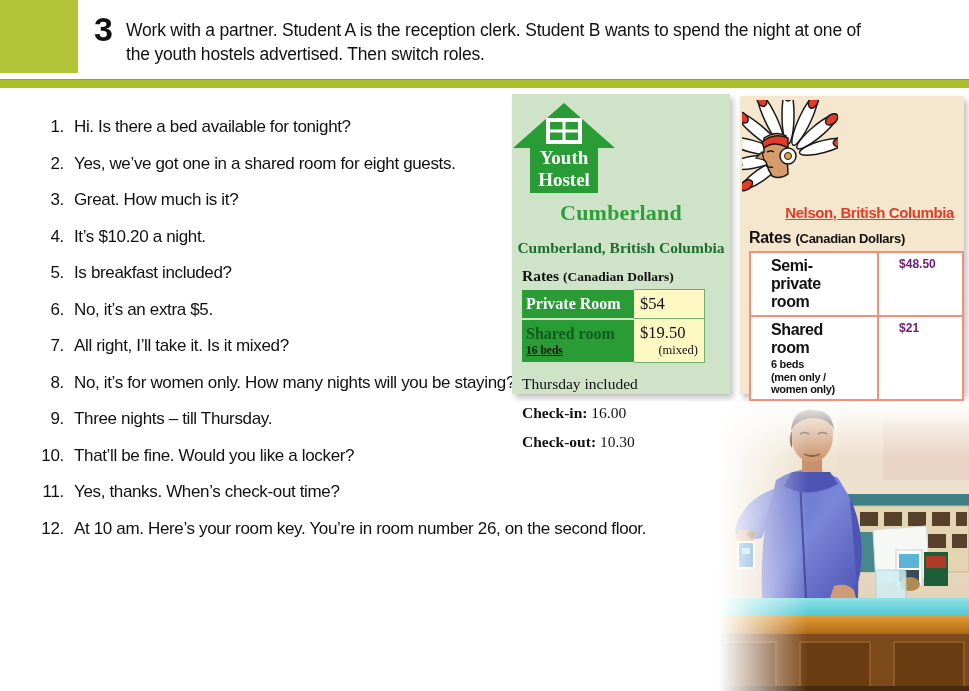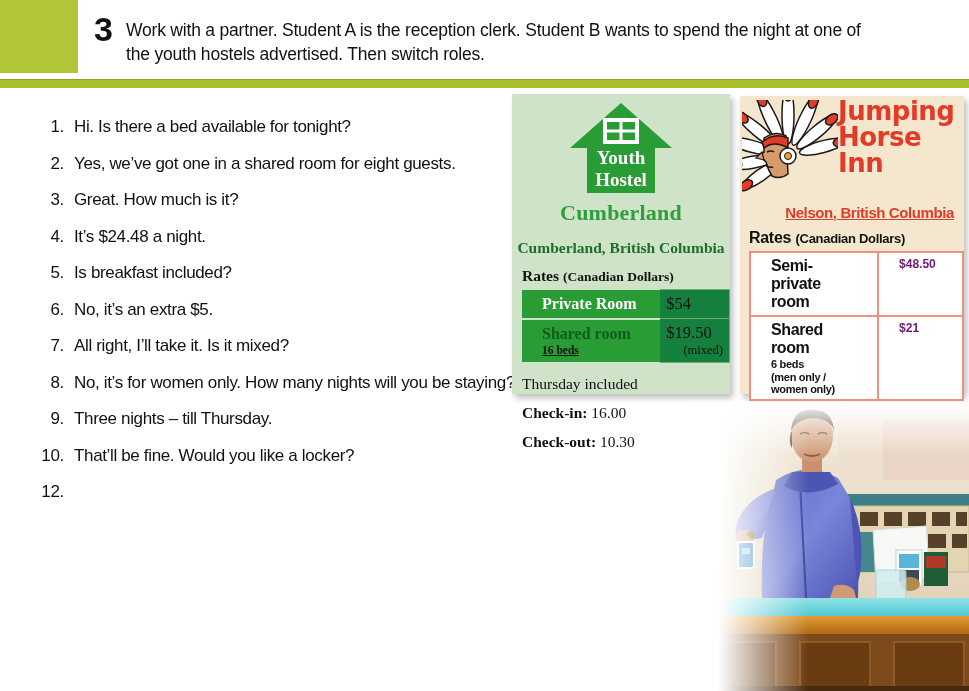--- a/index.html
+++ b/index.html
@@ -19,30 +19,30 @@
   .dialogue{position:absolute;left:28px;top:117px;width:660px;}
   .dialogue-row{display:flex;margin-bottom:16.5px;}
   .dialogue-num{width:36px;text-align:right;flex:none;font-size:17px;color:#111;letter-spacing:-0.3px;}
   .dialogue-text{margin-left:10px;font-size:17px;color:#111;letter-spacing:-0.35px;}
   
   .card{position:absolute;box-shadow:3px 4px 6px rgba(0,0,0,0.25);}
   .cumberland{
     left:512px;top:94px;width:218px;height:300px;background:#cfe3c8;
     font-family:"Liberation Serif",serif;
   }
-  .house-wrap{text-align:center;margin-top:8px;}
+  .house-wrap{margin-top:8px;}
   .cumb-name{text-align:center;font-size:22px;font-weight:bold;color:#2e9e3a;margin-top:2px;letter-spacing:0.2px;}
   .cumb-loc{text-align:center;font-size:15.5px;font-weight:bold;color:#1d6e2d;margin-top:13px;}
   .rates-line{margin:10px 0 4px 10px;color:#111;}
   .rates-line .rates-word{font-size:15.5px;font-weight:bold;}
   .rates-line .rates-cur{font-size:13.5px;font-weight:bold;}
   .cumb-table{margin-left:10px;border-collapse:collapse;}
   .cumb-table td{vertical-align:middle;}
-  .cumb-room-cell{background:#2a9c35;width:104px;padding:4px 20px;border-bottom:2px solid #cfe3c8;margin-left:16px;}
-  .cumb-price-cell{background:#15803d;width:58px;padding:4px 6px;border:1px solid #6fae6f;border-left:none;}
+  .cumb-room-cell{background:#2a9c35;width:104px;padding:4px 4px;border-bottom:2px solid #cfe3c8;margin-left:16px;}
+  .cumb-price-cell{background:#fef9c3;width:58px;padding:4px 6px;border:1px solid #6fae6f;border-left:none;}
   .cumb-room-white{color:#fff;font-size:16px;font-weight:bold;}
   .cumb-room-dark{color:#0e5c1c;font-size:16px;font-weight:bold;}
   .cumb-beds{color:#111;font-size:11.5px;font-weight:bold;margin-top:1px;text-decoration:underline;}
   .cumb-price{color:#111;font-size:16.5px;}
   .cumb-note{color:#111;font-size:12.5px;text-align:right;}
   .cumb-bottom{margin:11px 0 0 10px;font-size:15.5px;color:#111;}
   .cumb-bottom .bold{font-weight:bold;}
   
   .jumping{
     left:740px;top:96px;width:224px;height:298px;background:#f5e7ce;
@@ -87,21 +87,21 @@
   <div class="dialogue-row">
       <span class="dialogue-num">2.</span>
       <span class="dialogue-text">Yes, we’ve got one in a shared room for eight guests.</span>
     </div>
   <div class="dialogue-row">
       <span class="dialogue-num">3.</span>
       <span class="dialogue-text">Great. How much is it?</span>
     </div>
   <div class="dialogue-row">
       <span class="dialogue-num">4.</span>
-      <span class="dialogue-text">It’s $24.48 a night.</span>
+      <span class="dialogue-text">It’s $10.20 a night.</span>
     </div>
   <div class="dialogue-row">
       <span class="dialogue-num">5.</span>
       <span class="dialogue-text">Is breakfast included?</span>
     </div>
   <div class="dialogue-row">
       <span class="dialogue-num">6.</span>
       <span class="dialogue-text">No, it’s an extra $5.</span>
     </div>
   <div class="dialogue-row">
@@ -114,21 +114,26 @@
     </div>
   <div class="dialogue-row">
       <span class="dialogue-num">9.</span>
       <span class="dialogue-text">Three nights – till Thursday.</span>
     </div>
   <div class="dialogue-row">
       <span class="dialogue-num">10.</span>
       <span class="dialogue-text">That’ll be fine. Would you like a locker?</span>
     </div>
   <div class="dialogue-row">
+      <span class="dialogue-num">11.</span>
+      <span class="dialogue-text">Yes, thanks. When’s check-out time?</span>
+    </div>
+  <div class="dialogue-row">
       <span class="dialogue-num">12.</span>
+      <span class="dialogue-text">At 10 am. Here’s your room key. You’re in room number 26, on the second floor.</span>
     </div>
 </div>
 
 <div class="card cumberland">
   <div class="house-wrap">
     <svg width="104" height="92" viewBox="0 0 104 92">
       <polygon points="52,1 103,46 86,46 86,91 18,91 18,46 1,46" fill="#2a9c35"></polygon>
       <rect x="36" y="18" width="32" height="22" fill="none" stroke="#ffffff" stroke-width="4"></rect>
       <line x1="52" y1="18" x2="52" y2="40" stroke="#ffffff" stroke-width="3"></line>
       <line x1="36" y1="29" x2="68" y2="29" stroke="#ffffff" stroke-width="3"></line>
@@ -221,25 +226,20 @@
       <path d="M22,38 Q34,30 44,36 L46,74 Q38,80 30,76 Q26,70 24,62 L20,58 Q18,54 22,52 Z" fill="#d79b6b" stroke="#1a1a1a" stroke-width="1.5"></path>
       <path d="M20,52 L14,58 L22,60 Z" fill="#d79b6b" stroke="#1a1a1a" stroke-width="1.2"></path>
 
       <path d="M20,42 Q32,32 46,38 L46,48 Q32,40 22,48 Z" fill="#e23b27" stroke="#1a1a1a" stroke-width="1.5"></path>
       <circle cx="46" cy="56" r="8" fill="#ffffff" stroke="#1a1a1a" stroke-width="1.5"></circle>
       <circle cx="46" cy="56" r="3.5" fill="#e8a33a" stroke="#1a1a1a" stroke-width="1"></circle>
 
       <path d="M25,52 q4,-2 7,0" stroke="#1a1a1a" stroke-width="1.5" fill="none"></path>
       <path d="M24,66 q4,2 7,1" stroke="#1a1a1a" stroke-width="1.5" fill="none"></path>
     </svg>
-    <div class="jh-title">
-      <div>Jumping</div>
-      <div>Horse</div>
-      <div>Inn</div>
-    </div>
   </div>
   <div class="jh-loc">Nelson, British Columbia</div>
   <div class="jh-rates">
     <span class="rates-word">Rates</span>
     <span class="rates-cur">(Canadian Dollars)</span>
   </div>
   <table class="jh-table">
     <tbody>
         <tr>
       <td class="jh-room">Semi-private room</td>

